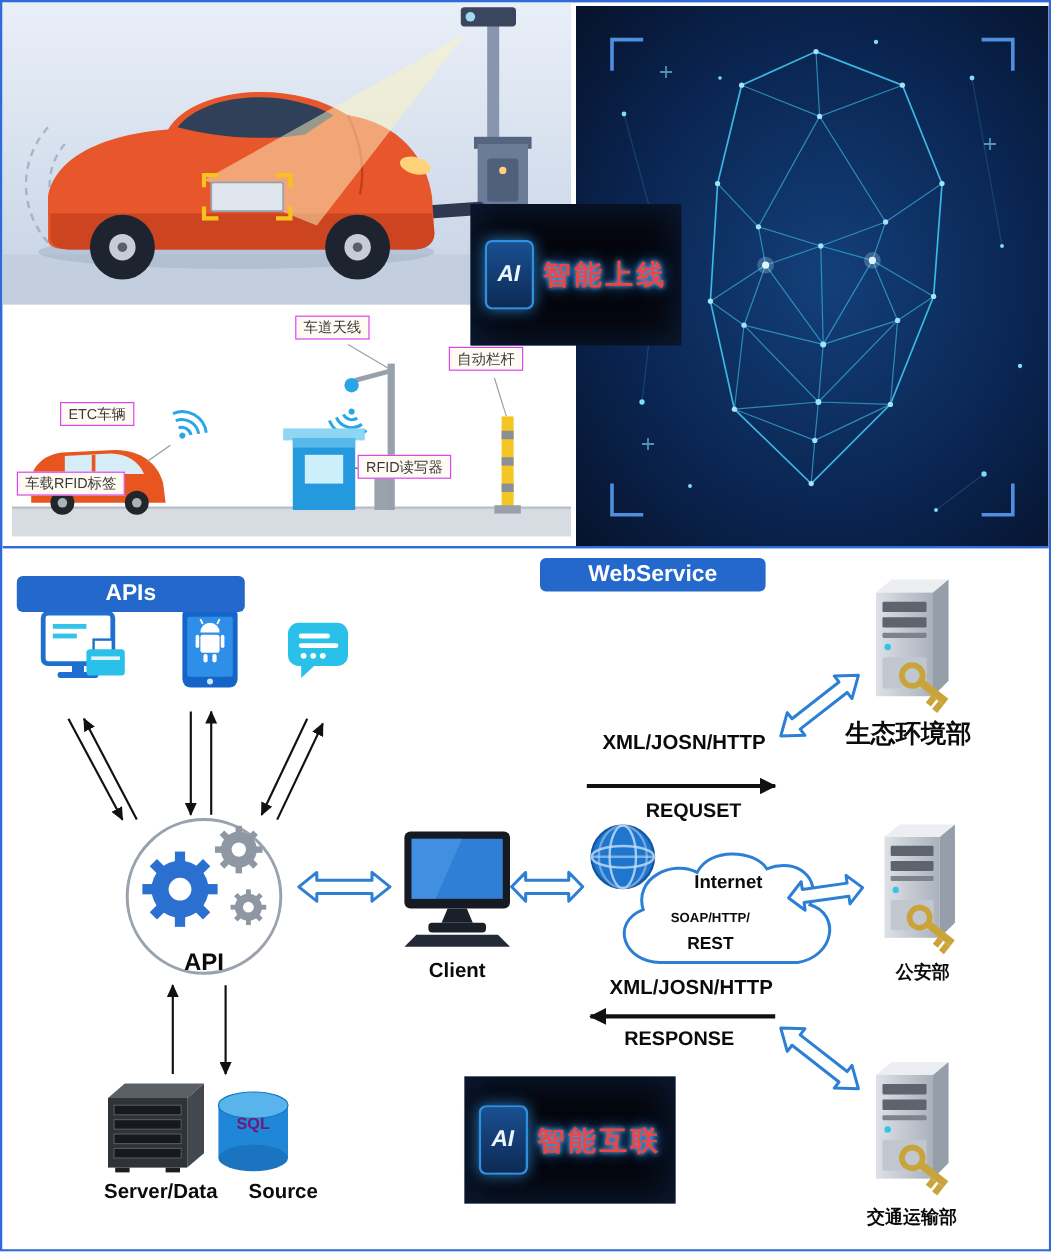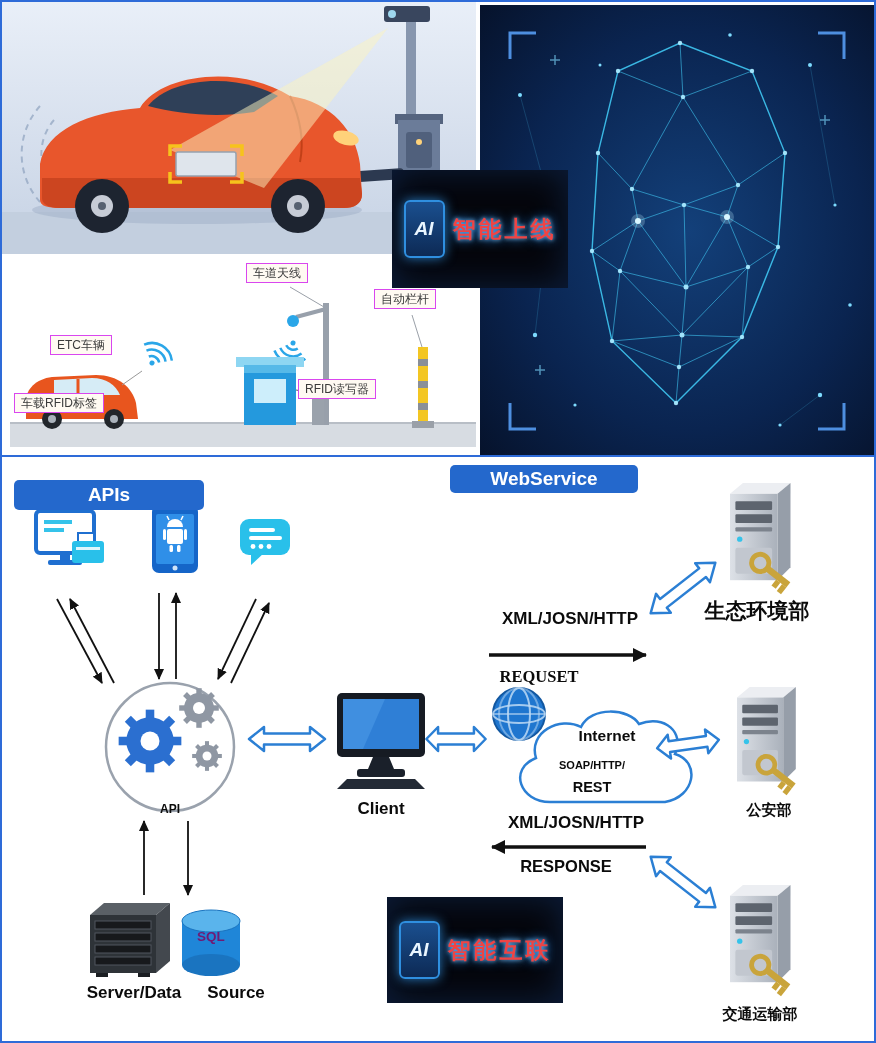--- a/index.html
+++ b/index.html
@@ -391,27 +391,27 @@
         <rect x="0" y="12" width="58" height="44" fill="#1f86d8"></rect>
         <ellipse cx="29" cy="56" rx="29" ry="11" fill="#1a74c0"></ellipse>
         <ellipse cx="29" cy="12" rx="29" ry="11" fill="#5ab4ec"></ellipse>
         <ellipse cx="29" cy="12" rx="29" ry="11" fill="none" stroke="#1a74c0" stroke-width="1"></ellipse>
       </g>
     </svg>
 
     <div class="pill" style="left:12px;top:23px;width:190px;height:30px;">APIs</div>
     <div class="pill" style="left:448px;top:8px;width:188px;height:28px;">WebService</div>
 
-    <div class="t" style="left:138px;top:334px;width:60px;font-size:12px;margin-top:11px;">API</div>
+    <div class="t" style="left:138px;top:334px;width:60px;font-size:20px;">API</div>
     <div class="t" style="left:333px;top:342px;width:92px;font-size:17px;">Client</div>
     <div class="t" style="left:555px;top:270px;width:100px;font-size:15.5px;">Internet</div>
     <div class="t" style="left:528px;top:302px;width:124px;font-size:11px;">SOAP/HTTP/</div>
     <div class="t" style="left:528px;top:322px;width:124px;font-size:14.5px;">REST</div>
     <div class="t" style="left:478px;top:152px;width:180px;font-size:17px;">XML/JOSN/HTTP</div>
-    <div class="t" style="left:475px;top:210px;width:124px;font-size:16.5px;font-family:Liberation Serif, serif;">REQUSET</div>
+    <div class="t" style="left:514px;top:210px;width:124px;font-size:16.5px;">REQUSET</div>
     <div class="t" style="left:484px;top:356px;width:180px;font-size:17px;">XML/JOSN/HTTP</div>
     <div class="t" style="left:502px;top:400px;width:124px;font-size:16.5px;text-align:center;">RESPONSE</div>
     <div class="t" style="left:700px;top:140px;width:110px;font-size:21px;">生态环境部</div>
     <div class="t" style="left:712px;top:344px;width:110px;font-size:15px;">公安部</div>
     <div class="t" style="left:692px;top:548px;width:132px;font-size:15px;">交通运输部</div>
     <div class="t" style="left:62px;top:526px;width:140px;font-size:17px;">Server/Data</div>
     <div class="t" style="left:196px;top:526px;width:76px;font-size:17px;">Source</div>
     <div class="t" style="left:188px;top:472px;width:42px;font-size:13.5px;color:#701a75;">SQL</div>
 
     <div class="ai-banner" style="left:385px;top:440px;width:176px;height:106px;">

